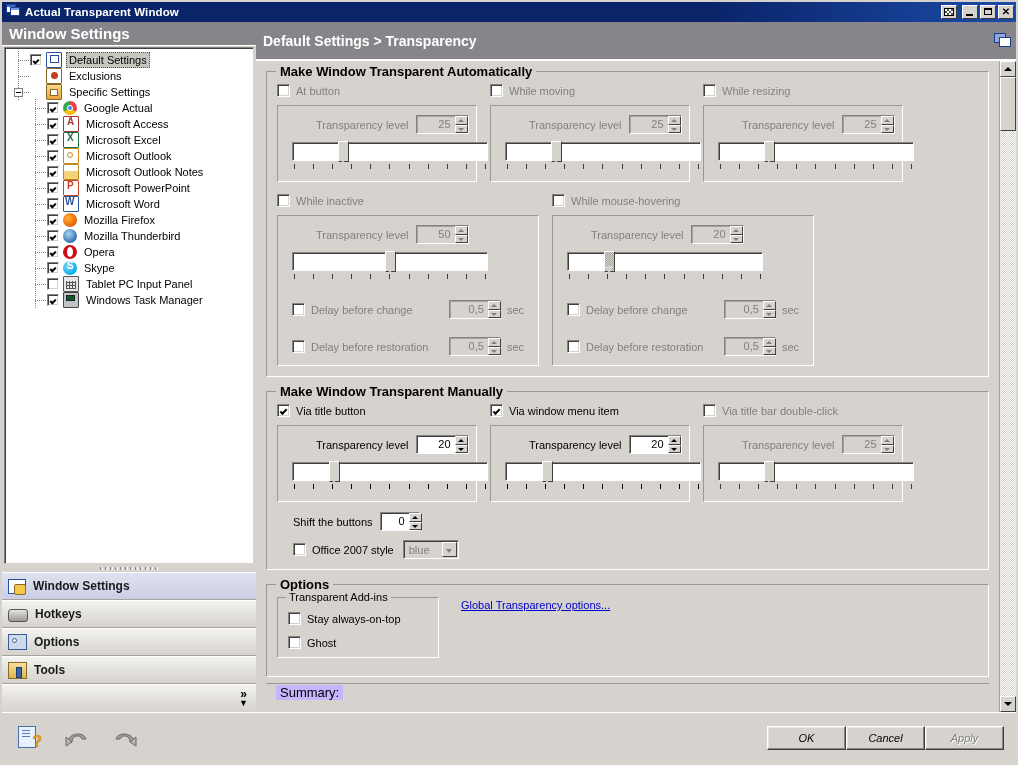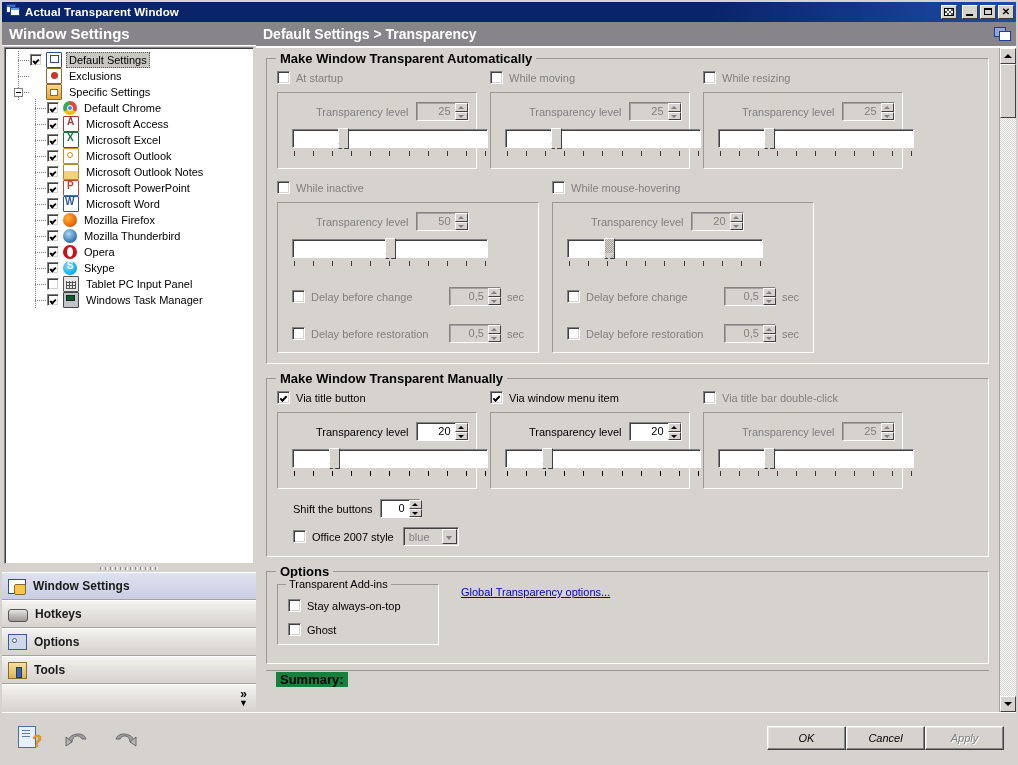--- a/index.html
+++ b/index.html
@@ -259,21 +259,21 @@
     background: linear-gradient(to bottom, #f4f3f1 0%, #e3e1dd 50%, #d6d3ce 100%);
     border-top: 1px solid #fff;
     display: flex; align-items: center; justify-content: flex-end;
     padding-right: 8px; box-sizing: border-box;
     font-weight: bold; font-size: 12px;
   }
   .nav-more .chev { line-height: 9px; text-align: center; }
 
   
   .content-header {
-    height: 25px; flex: none;
+    height: 38px; flex: none;
     background: #87858a;
     color: #fff; font-size: 14px; font-weight: bold;
     display: flex; align-items: center; justify-content: space-between;
     padding: 0 4px 0 7px;
     box-sizing: border-box;
     border-bottom: 1px solid #fff;
   }
   .content-header .hdr-icon { width: 18px; height: 15px; position: relative; }
   .content-header .hdr-icon .b1 { position:absolute;left:0;top:0;width:12px;height:10px;background:#8fa8d8;border:1px solid #1b3f94;box-sizing:border-box;}
   .content-header .hdr-icon .b2 { position:absolute;left:5px;top:4px;width:12px;height:10px;background:#fff;border:1px solid #1b3f94;box-sizing:border-box;}
@@ -547,22 +547,22 @@
     box-shadow: inset -1px -1px 0 #848284, inset 1px 1px 0 #e8e6e2;
     box-sizing: border-box;
     font-size: 11px; color: #000;
     display: flex; align-items: center; justify-content: center;
     cursor: default;
   }
   .btn.disabled { color: #808080; text-shadow: 1px 1px 0 #fff; }
 
   .cut-label {
     position: absolute; left: 10px; bottom: -6px;
-    font-size: 13px; font-weight: bold; color: #000;
-    background: #15803d; padding: 0 4px;
+    font-size: 13px; font-weight: normal; color: #000;
+    background: #c4b5fd; padding: 0 4px;
   }
   .summary-box {
     position: relative;
     border-top: 1px solid #9a9894;
     height: 10px;
     margin-top: 2px;
   }
 </style>
 </head>
 <body>
@@ -632,21 +632,21 @@
             <span class="tree-ico ico-spec"></span>
             <span class="tree-label">Specific Settings</span>
           </div>
           <div class="tree-row">
             <span class="tree-indent lvl2">
               <span class="dotline-v2"></span>
               <span class="dotline2"></span>
             </span>
             <span class="cb checked"></span>
             <span class="tree-ico ico-chrome"></span>
-            <span class="tree-label">Default Chrome</span>
+            <span class="tree-label">Google Actual</span>
           </div>
           <div class="tree-row">
             <span class="tree-indent lvl2">
               <span class="dotline-v2"></span>
               <span class="dotline2"></span>
             </span>
             <span class="cb checked"></span>
             <span class="tree-ico ico-access"></span>
             <span class="tree-label">Microsoft Access</span>
           </div>
@@ -795,21 +795,21 @@
         <div class="scroll-viewport">
 
           <div class="groupbox">
             <div class="gb-title">Make Window Transparent Automatically</div>
 
             <div class="cols3">
 
               <div class="col3">
                 <div class="chk-row disabled">
                   <span class="chk"></span>
-                  <span class="chk-label">At startup</span>
+                  <span class="chk-label">At button</span>
                 </div>
                 <div class="tpanel" style="margin-top:8px;">
                   <div class="tp-row">
                     <span class="tp-label disabled">Transparency level</span>
                     <span class="spin disabled">
                       <span class="spin-val">25</span>
                       <span class="spin-btns">
                         <span class="spin-btn up">
                             <i class="tri"></i>
                           </span>

